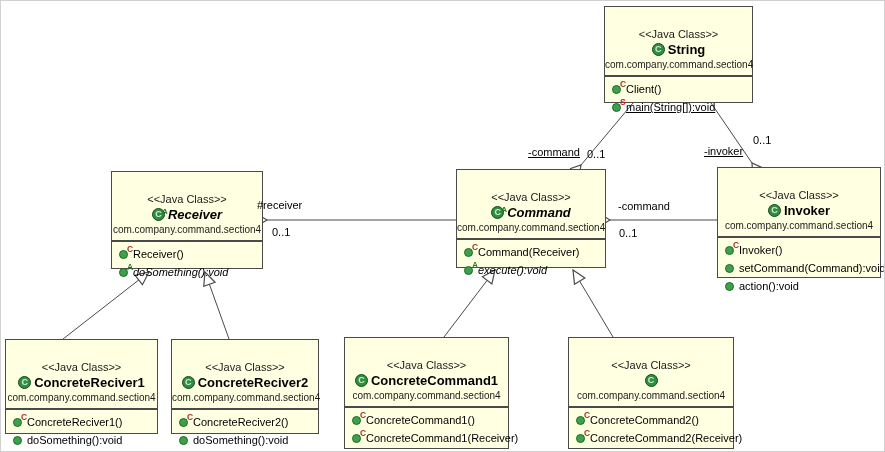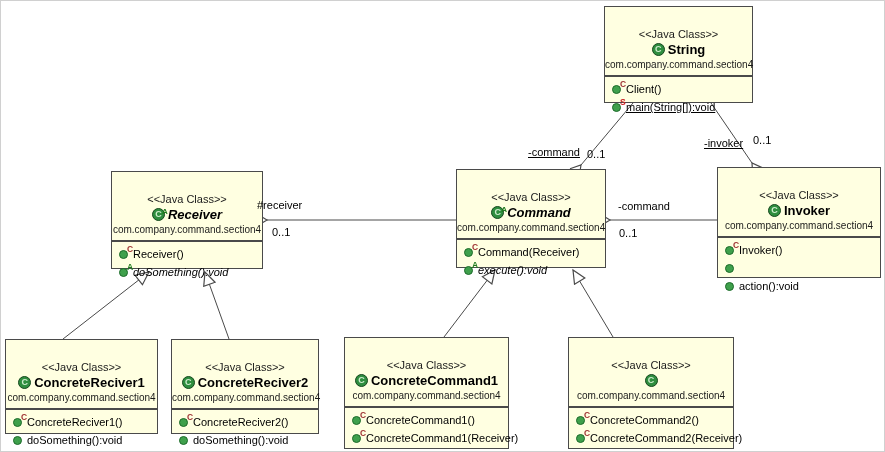--- a/index.html
+++ b/index.html
@@ -62,21 +62,21 @@
     <line x1="716" y1="219" x2="609" y2="219" stroke="#4a4a4a" stroke-width="1" marker-end="url(#openArrow)"></line>
     <line x1="455" y1="219" x2="266" y2="219" stroke="#4a4a4a" stroke-width="1" marker-end="url(#openArrow)"></line>
     <line x1="62" y1="338" x2="148" y2="271" stroke="#4a4a4a" stroke-width="1" marker-end="url(#triangle)"></line>
     <line x1="228" y1="338" x2="204" y2="271" stroke="#4a4a4a" stroke-width="1" marker-end="url(#triangle)"></line>
     <line x1="443" y1="336" x2="494" y2="269" stroke="#4a4a4a" stroke-width="1" marker-end="url(#triangle)"></line>
     <line x1="612" y1="336" x2="572" y2="269" stroke="#4a4a4a" stroke-width="1" marker-end="url(#triangle)"></line>
   </svg>
 
   <div class="elabel ul" style="left:527px;top:145px;">-command</div>
   <div class="elabel" style="left:586px;top:147px;">0..1</div>
-  <div class="elabel ul" style="left:703px;top:136px;">-invoker</div>
+  <div class="elabel ul" style="left:703px;top:144px;">-invoker</div>
   <div class="elabel" style="left:752px;top:133px;">0..1</div>
   <div class="elabel" style="left:617px;top:199px;">-command</div>
   <div class="elabel" style="left:618px;top:226px;">0..1</div>
   <div class="elabel" style="left:256px;top:198px;">#receiver</div>
   <div class="elabel" style="left:271px;top:225px;">0..1</div>
 
   <div class="box" style="left:603px;top:5px;width:149px;height:97px;">
     <div class="hd">
       <div class="st">&lt;&lt;Java Class&gt;&gt;</div>
       <div class="nm">
@@ -118,20 +118,21 @@
     <div class="fd"></div>
     <div class="md">
       <div class="m">
         <span class="mi">
             <i class="ms supc">C</i>
           </span>
         <span class="ml">Invoker()</span>
       </div>
       <div class="m">
         <span class="mi"></span>
+        <span class="ml">setCommand(Command):void</span>
       </div>
       <div class="m">
         <span class="mi"></span>
         <span class="ml">action():void</span>
       </div>
     </div>
   </div>
 
   <div class="box" style="left:455px;top:168px;width:150px;height:99px;">
     <div class="hd">

